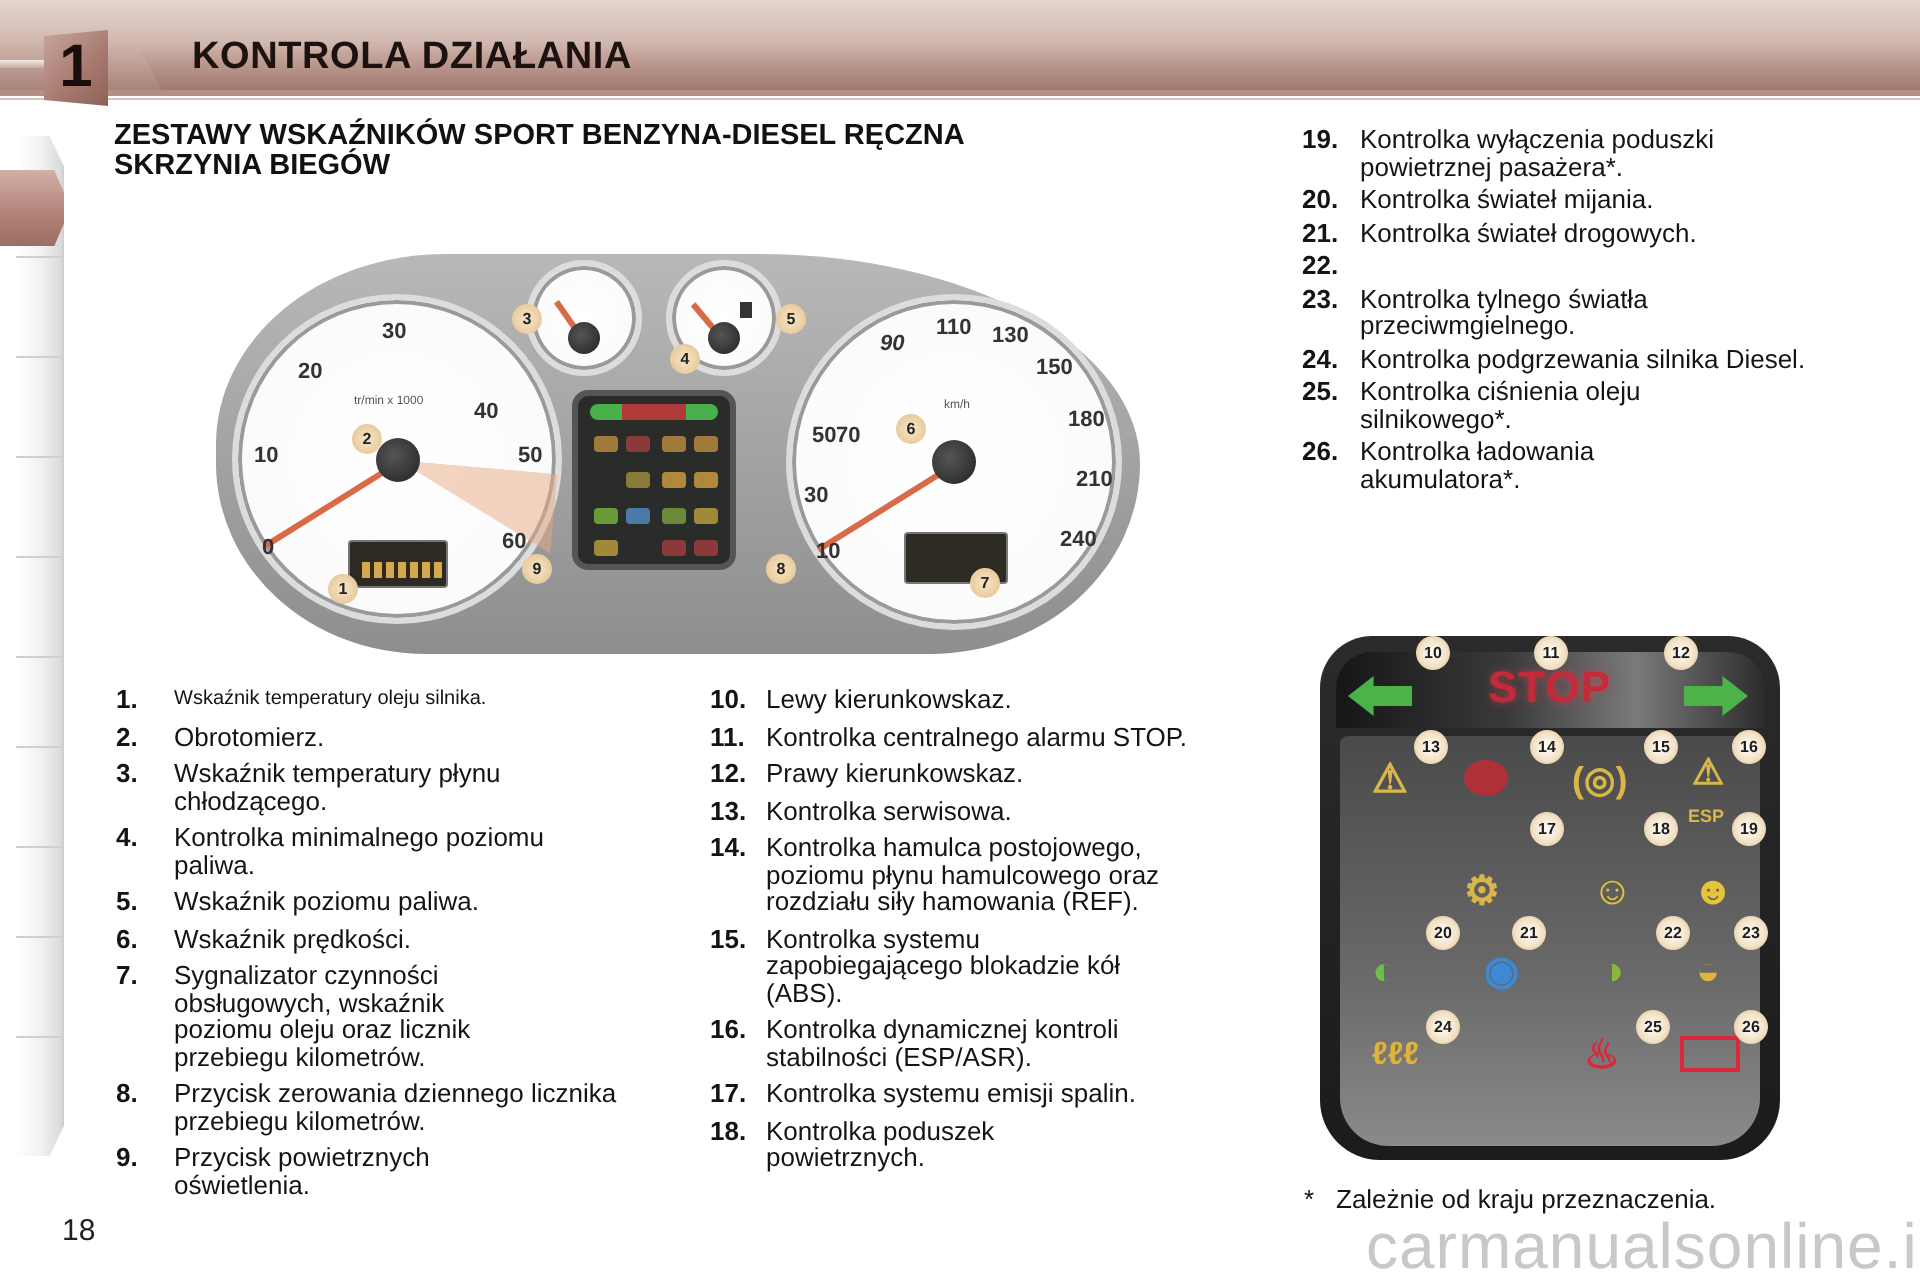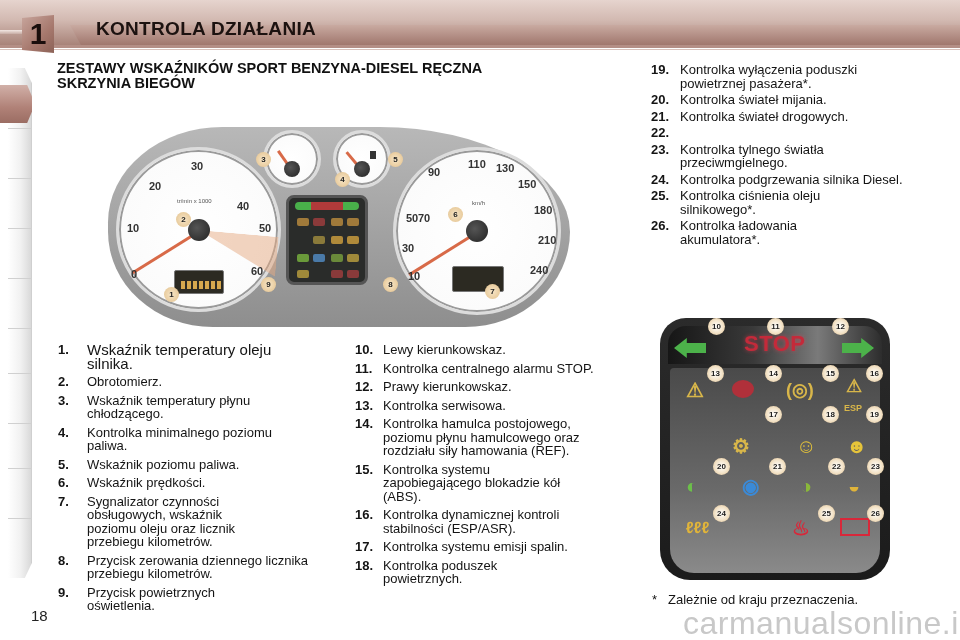--- a/index.html
+++ b/index.html
@@ -64,21 +64,21 @@
   }
 
   
   .list { position: absolute; list-style: none; }
   .list li { display: flex; font-size: 13px; line-height: 13.5px; margin-bottom: 5px; color: #141414; }
   .list li .num { font-weight: bold; flex: 0 0 auto; }
   .list li .txt { flex: 1 1 auto; }
 
   .list-a { left: 58px; top: 343px; width: 260px; }
   .list-a li .num { width: 29px; }
-  .list-a li:first-child .txt { font-size: 15px; }
+  .list-a li:first-child .txt { font-size: 10px; }
 
   .list-b { left: 355px; top: 343px; width: 265px; }
   .list-b li .num { width: 28px; }
 
   .list-c { left: 651px; top: 63px; width: 260px; }
   .list-c li { margin-bottom: 3px; }
   .list-c li .num { width: 29px; }
 
   .footnote {
     position: absolute; left: 652px; top: 592px; font-size: 13px; color: #141414;
@@ -263,21 +263,21 @@
     <div class="wp-icon" style="left:58px; top:72px; background:#8a3a3a;"></div>
   </div>
 
   <div class="dial dial-speed">
     <div class="needle" style="width:80px; transform: rotate(148deg);"></div>
     <div class="hub"></div>
     <span class="tick" style="left:12px; top:120px;">10</span>
     <span class="tick" style="left:6px; top:92px;">30</span>
     <span class="tick" style="left:10px; top:62px;">50</span>
     <span class="tick" style="left:22px; top:36px;margin-top:26px;">70</span>
-    <span class="tick" style="left:32px; top:16px;">90</span>
+    <span class="tick" style="left:44px; top:16px;font-style:italic;">90</span>
     <span class="tick" style="left:72px; top:8px;">110</span>
     <span class="tick" style="left:100px; top:12px;">130</span>
     <span class="tick" style="left:122px; top:28px;">150</span>
     <span class="tick" style="left:138px; top:54px;">180</span>
     <span class="tick" style="left:142px; top:84px;">210</span>
     <span class="tick" style="left:134px; top:114px;">240</span>
     <span class="dial-label" style="left:76px; top:50px;">km/h</span>
     <div class="lcd" style="left:56px; top:116px; width:52px; height:26px;"></div>
   </div>
 
@@ -322,21 +322,21 @@
   <span class="wl-callout" style="left:107px; top:0px;">11</span>
   <span class="wl-callout" style="left:172px; top:0px;">12</span>
   <span class="wl-callout" style="left:47px; top:47px;">13</span>
   <span class="wl-callout" style="left:105px; top:47px;">14</span>
   <span class="wl-callout" style="left:162px; top:47px;">15</span>
   <span class="wl-callout" style="left:206px; top:47px;">16</span>
   <span class="wl-callout" style="left:105px; top:88px;">17</span>
   <span class="wl-callout" style="left:162px; top:88px;">18</span>
   <span class="wl-callout" style="left:206px; top:88px;">19</span>
   <span class="wl-callout" style="left:53px; top:140px;">20</span>
-  <span class="wl-callout" style="left:109px; top:140px;">21</span>
+  <span class="wl-callout" style="left:96px; top:140px;">21</span>
   <span class="wl-callout" style="left:168px; top:140px;">22</span>
   <span class="wl-callout" style="left:207px; top:140px;">23</span>
   <span class="wl-callout" style="left:53px; top:187px;">24</span>
   <span class="wl-callout" style="left:158px; top:187px;">25</span>
   <span class="wl-callout" style="left:207px; top:187px;">26</span>
 </div>
 
 <ul class="list list-a">
   <li>
       <span class="num">1.</span>

